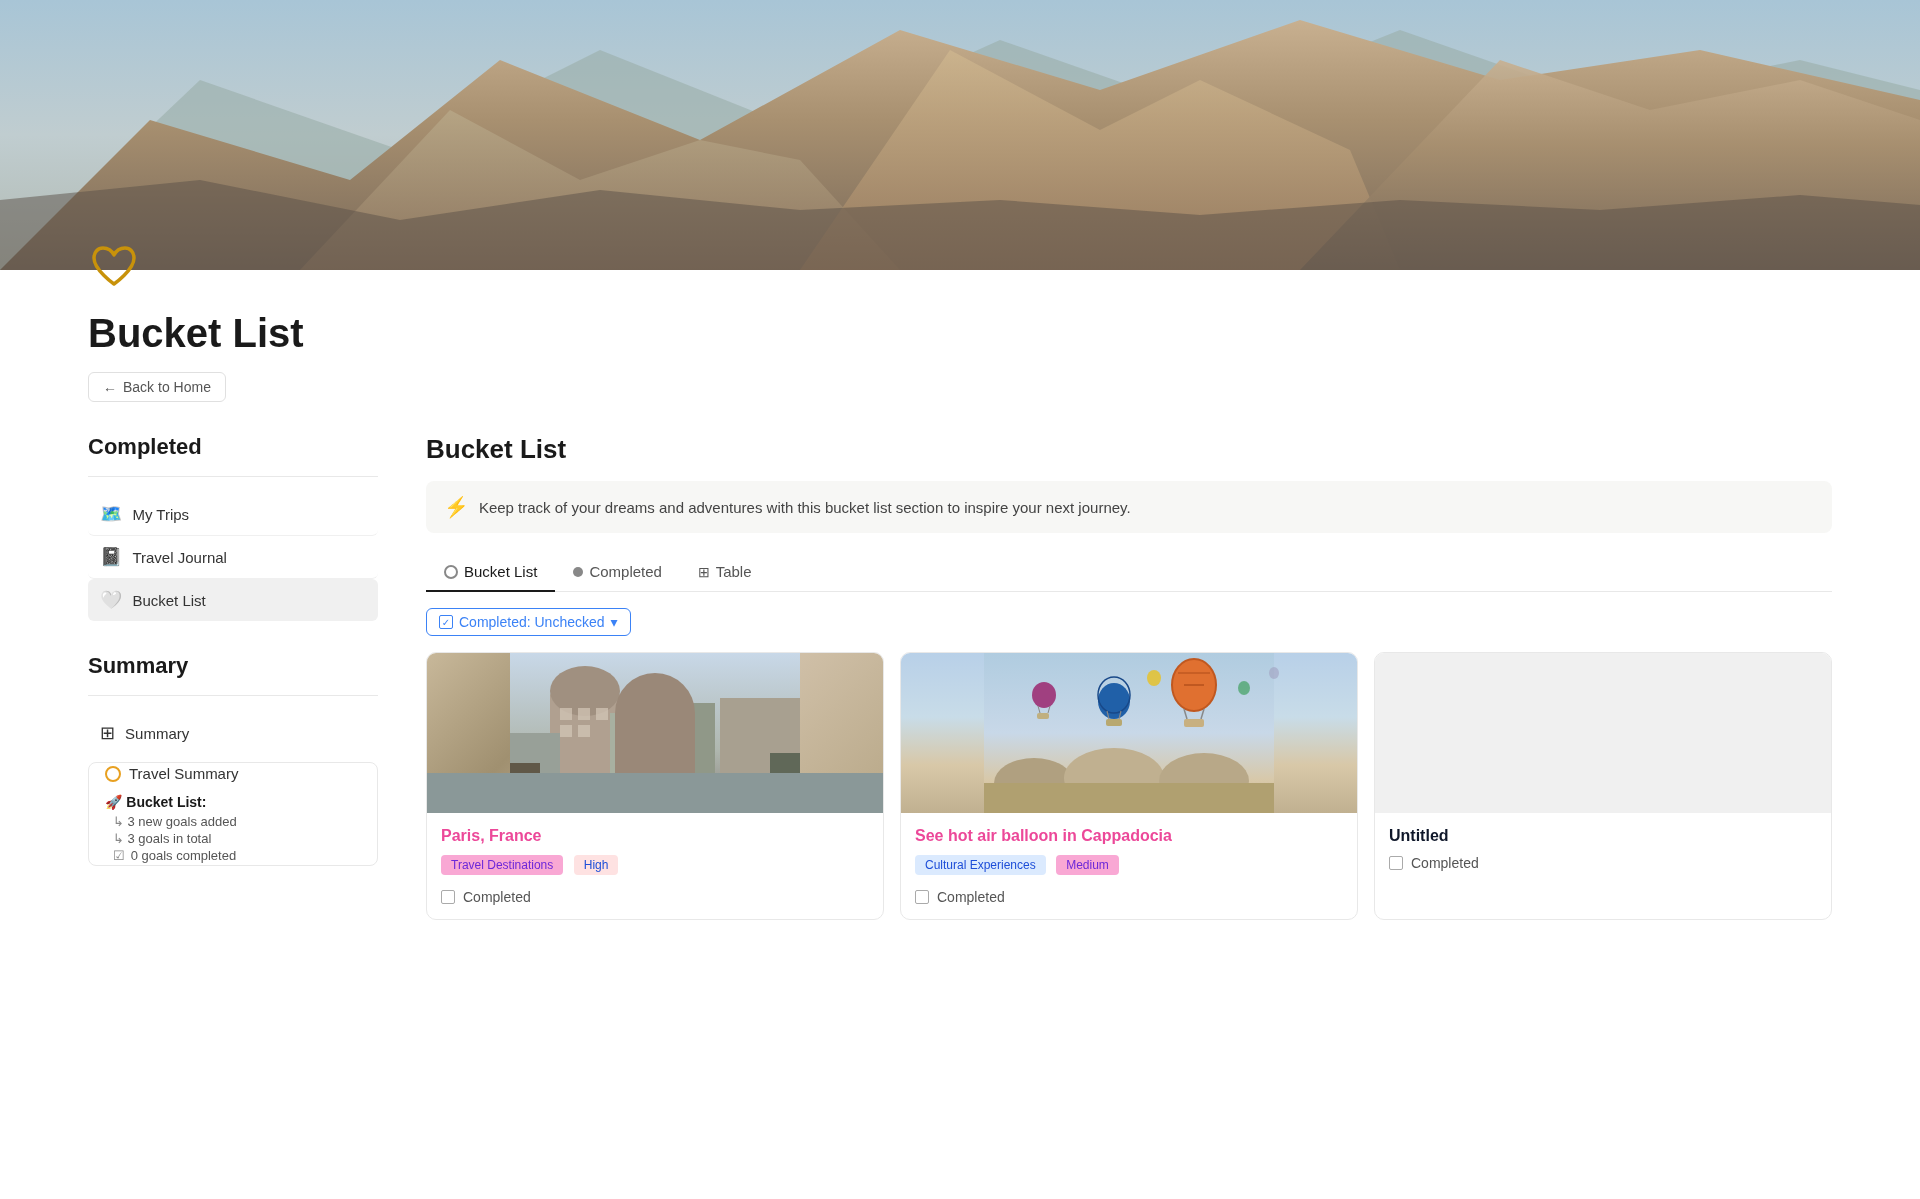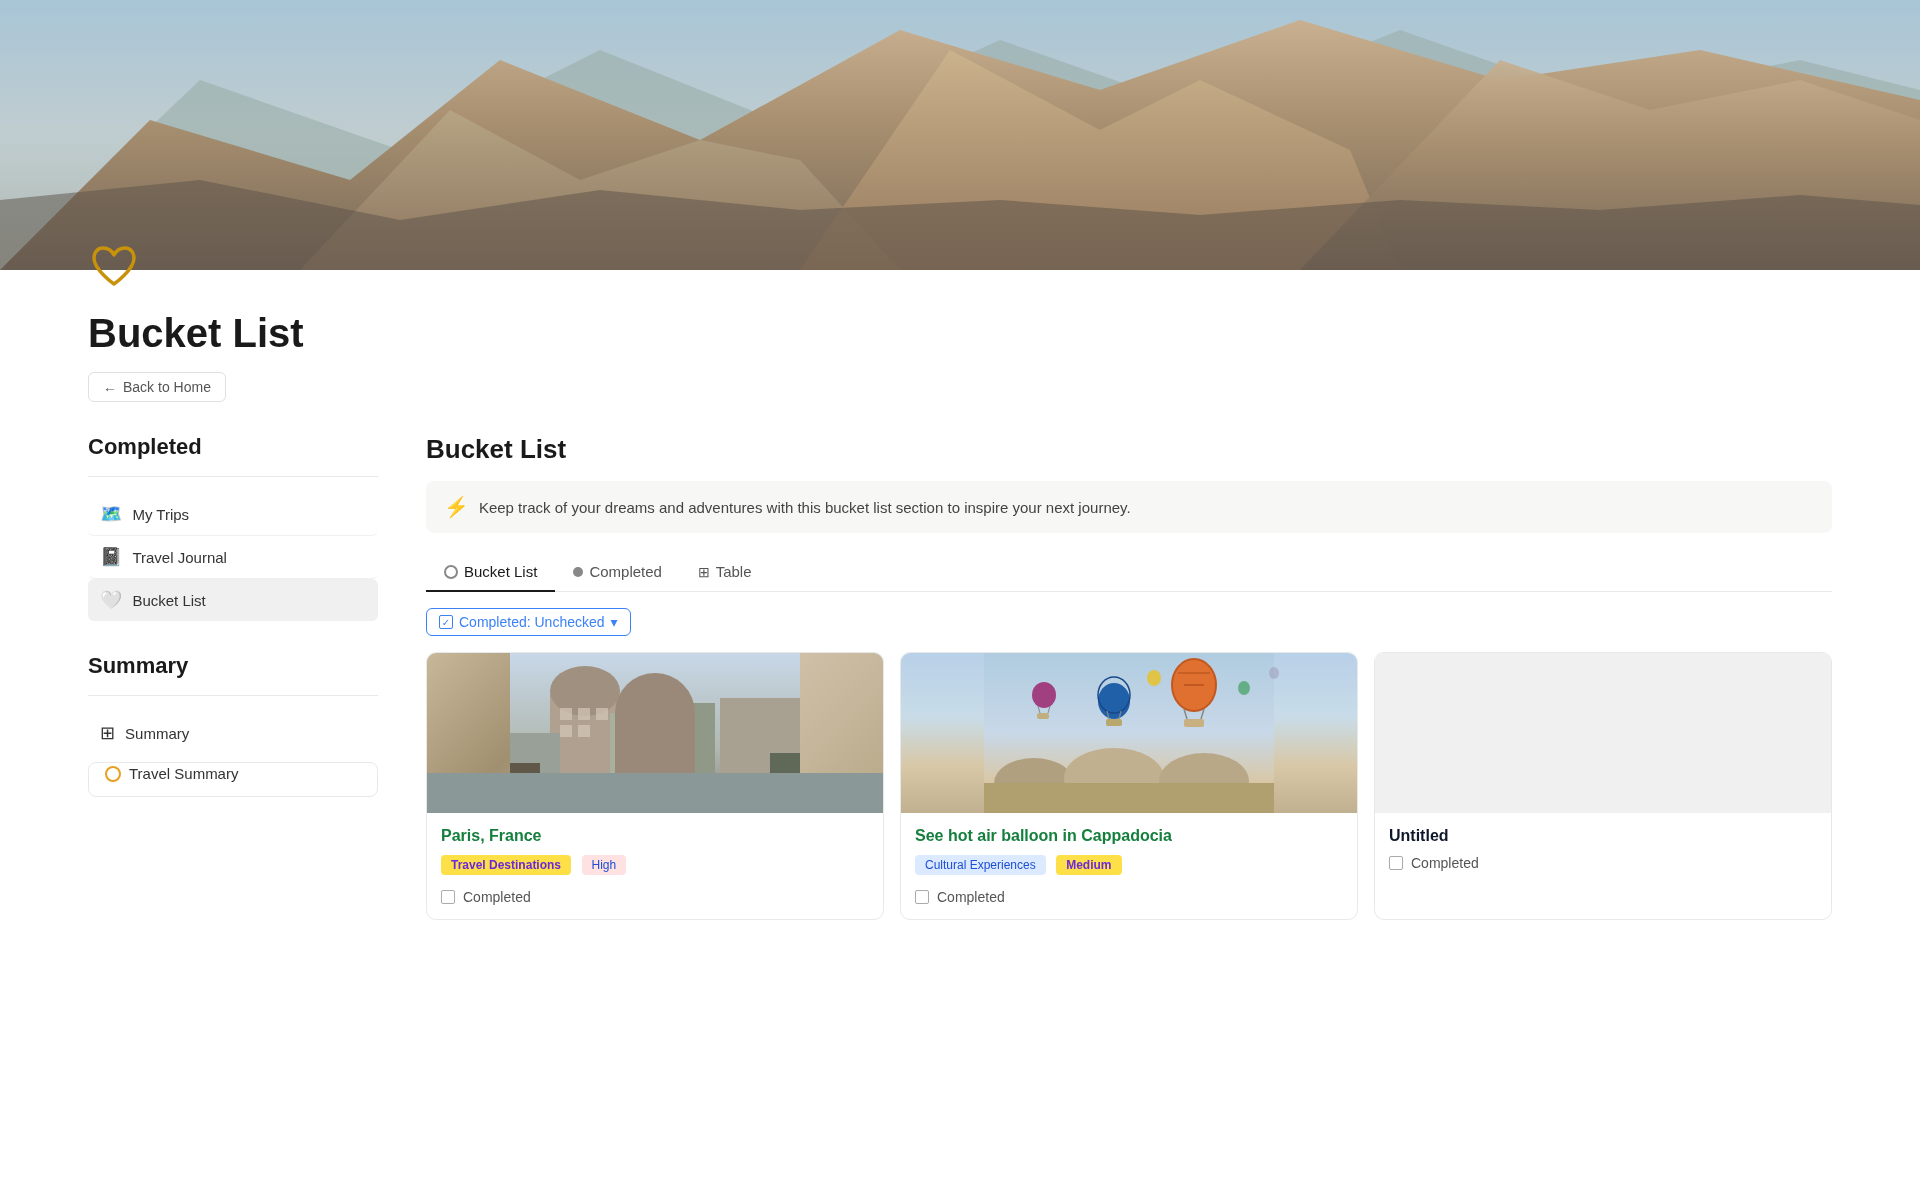--- a/index.html
+++ b/index.html
@@ -283,33 +283,33 @@
       background: #f0f0f0;
     }
 
     .card-body {
       padding: 14px;
     }
     .card-title {
       font-size: 16px;
       font-weight: 600;
       margin-bottom: 10px;
-      color: #15803d;
+      color: #ec4899;
     }
 
     .tag {
       display: inline-block;
       padding: 3px 10px;
       border-radius: 4px;
       font-size: 12px;
       font-weight: 500;
       margin-right: 6px;
       margin-bottom: 6px;
     }
-    .tag-purple { background: #fde047; color: #6d28d9; font-weight: bold; }
+    .tag-purple { background: #f9a8d4; color: #6d28d9; }
     .tag-red { background: #fee2e2; color: #1d4ed8; }
     .tag-blue { background: #dbeafe; color: #1d4ed8; }
 
     .card-checkbox {
       display: flex;
       align-items: center;
       gap: 8px;
       font-size: 14px;
       color: #555;
       margin-top: 8px;
@@ -407,20 +407,26 @@
         <span style="font-size:18px;">⊞</span>
         <span>Summary</span>
       </li>
     </ul>
 
     <div class="travel-summary-box">
       <div class="travel-summary-title">
         <span class="circle-icon"></span>
         <span>Travel Summary</span>
       </div>
+      <div class="bucket-list-summary">
+        <div class="bucket-list-label">🚀 Bucket List:</div>
+        <div class="bullet-item">3 new goals added</div>
+        <div class="bullet-item">3 goals in total</div>
+        <div class="checkbox-item">0 goals completed</div>
+      </div>
     </div>
   </aside>
 
   <main class="content-area">
     <h2 class="content-title">Bucket List</h2>
 
     <div class="info-banner">
       <span style="font-size:20px;">⚡</span>
       <span>Keep track of your dreams and adventures with this bucket list section to inspire your next journey.</span>
     </div>

